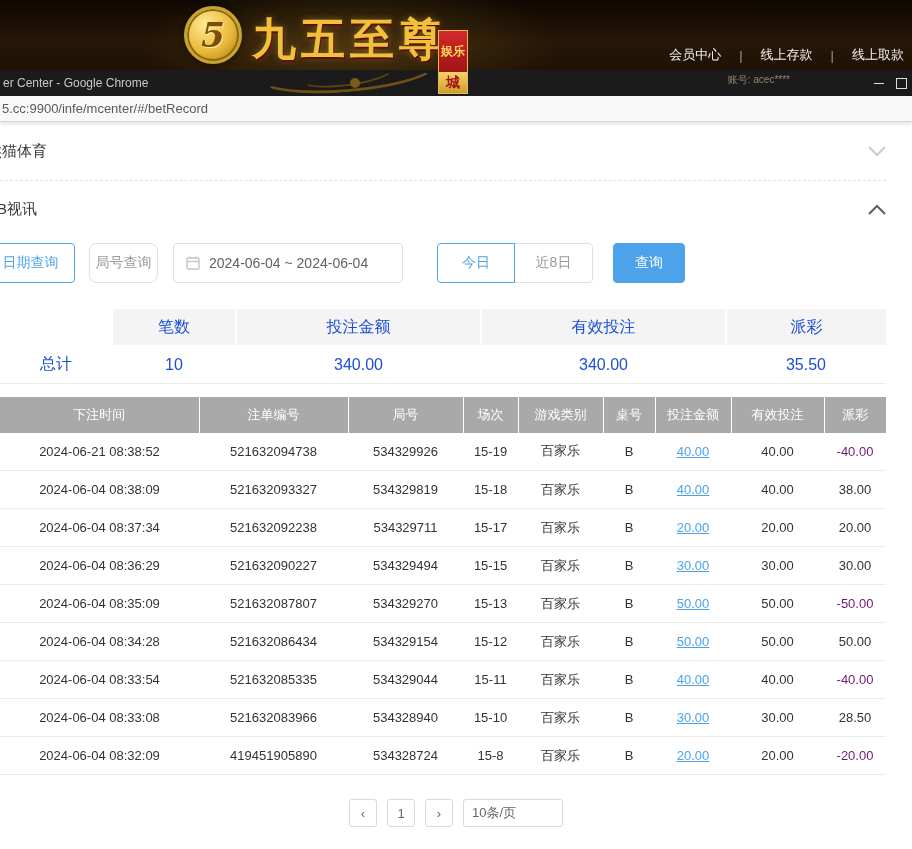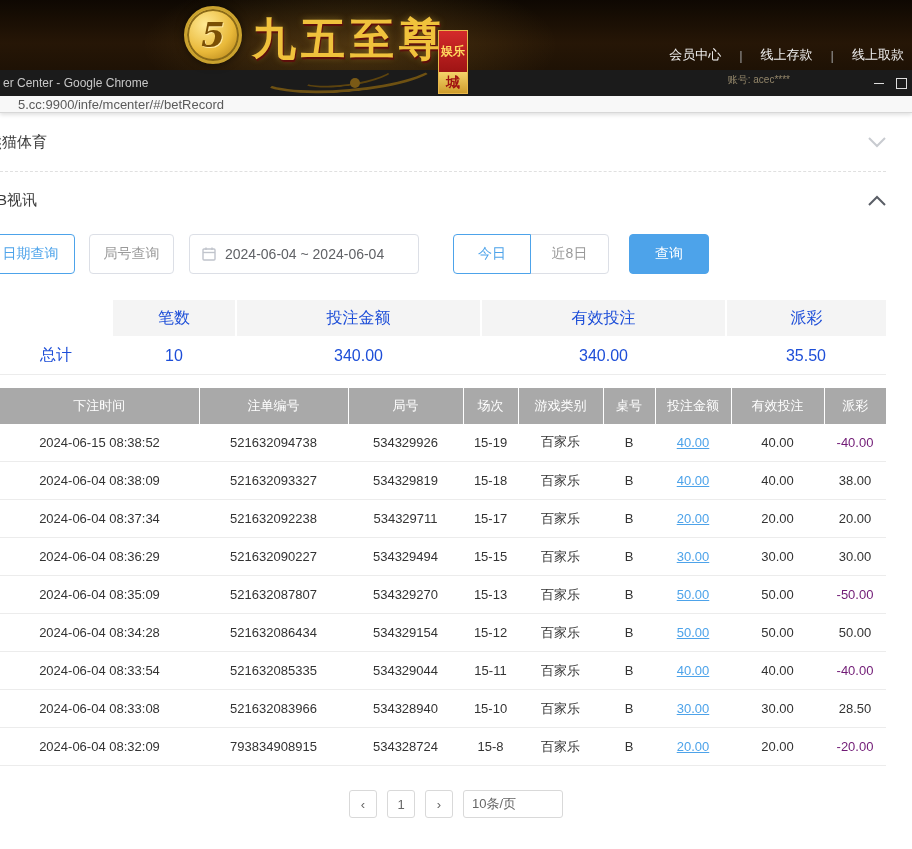--- a/index.html
+++ b/index.html
@@ -43,47 +43,47 @@
   
   .titlebar { position:absolute; left:0; right:0; top:70px; height:26px; background:#1b1b1b;
     display:flex; align-items:center; z-index:2; }
   .titlebar-text { font-size:12px; color:#c8c8c8; padding-left:3px; }
   .win-controls { position:absolute; right:0; top:0; height:26px; display:flex; }
   .win-btn { width:22px; height:26px; display:flex; align-items:center; justify-content:center; cursor:pointer; }
   .win-min::after { content:""; width:10px; height:1px; background:#ddd; }
   .win-max::after { content:""; width:9px; height:9px; border:1px solid #ddd; }
 
   
-  .urlbar { height:17px; background:#f8f8f8; border-bottom:1px solid #d8d8d8; display:flex; align-items:flex-end;
-    padding-left:18px; font-size:13px; color:#5a5a5a; position:relative; z-index:1;
+  .urlbar { height:26px; background:#f8f8f8; border-bottom:1px solid #d8d8d8; display:flex; align-items:center;
+    padding-left:2px; font-size:13px; color:#5a5a5a; position:relative; z-index:1;
     box-shadow:0 2px 4px rgba(0,0,0,.12); }
 
   
   .content { background:#fff; }
   .acc-row { display:flex; align-items:center; justify-content:space-between; padding-right:26px; }
   .acc-row.sports { height:58px; }
   .acc-row.video { height:56px; }
   .acc-label { font-size:15px; color:#3a3a3a; margin-left:-13px; white-space:nowrap; }
   .divider-dashed { border-top:1px dashed #e0e0e0; width:886px; }
   .chev { cursor:pointer; }
 
   .filters { display:flex; align-items:center; height:40px; margin-top:6px; font-size:14px; }
   .btn { height:40px; border-radius:4px; border:1px solid #dcdfe6; background:#fff; color:#999;
     display:flex; align-items:center; justify-content:center; cursor:pointer; font-size:14px; }
   .btn-date { margin-left:-14px; width:89px; border-color:#4da3ea; color:#4da3ea; }
-  .btn-round { margin-left:14px; width:85px; }
+  .btn-round { margin-left:14px; width:69px;border-radius:8px; }
   .date-input { margin-left:15px; width:230px; height:40px; border:1px solid #dcdfe6; border-radius:4px;
     display:flex; align-items:center; padding:0 12px; gap:9px; color:#606266; cursor:pointer; }
   .quick-group { margin-left:10px; display:flex;padding-left:24px; }
   .quick-group .btn { border-radius:0; width:79px; }
   .quick-group .btn + .btn { margin-left:-1px; }
   .quick-group .btn:first-child { border-radius:4px 0 0 4px; width:78px; }
   .quick-group .btn:last-child { border-radius:0 4px 4px 0; }
   .quick-group .btn.active { border-color:#4da3ea; color:#4da3ea; position:relative; z-index:1; }
-  .btn-search { margin-left:20px; width:80px; background:#4da3ea; border-color:#4da3ea; color:#fff; }
+  .btn-search { margin-left:20px; width:72px; background:#4da3ea; border-color:#4da3ea; color:#fff; }
 
   table { border-collapse:collapse; }
   .summary { width:886px; margin-top:26px; font-size:16px; color:#1d4ed8; table-layout:fixed; }
   .summary th { background:#f4f4f4; font-weight:400; height:37px; border-right:2px solid #fff;
     border-bottom:2px solid #fff; text-align:center; }
   .summary th:last-child { border-right:none; }
   .summary th.empty { background:#fff; }
   .summary td { height:37px; text-align:center; border-bottom:1px solid #ececec; }
 
   .records { width:886px; margin-top:13px; font-size:13px; color:#333; table-layout:fixed; }
@@ -223,21 +223,21 @@
           <th>场次</th>
           <th>游戏类别</th>
           <th>桌号</th>
           <th>投注金额</th>
           <th>有效投注</th>
           <th>派彩</th>
         </tr>
       </thead>
       <tbody>
           <tr>
-            <td>2024-06-15 08:38:52</td>
+            <td>2024-06-21 08:38:52</td>
             <td>521632094738</td>
             <td>534329926</td>
             <td>15-19</td>
             <td>百家乐</td>
             <td>B</td>
             <td><a class="amt-link">40.00</a></td>
             <td>40.00</td>
             <td class="neg">-40.00</td>
           </tr>
           <tr>
@@ -312,21 +312,21 @@
             <td>534328940</td>
             <td>15-10</td>
             <td>百家乐</td>
             <td>B</td>
             <td><a class="amt-link">30.00</a></td>
             <td>30.00</td>
             <td>28.50</td>
           </tr>
           <tr>
             <td>2024-06-04 08:32:09</td>
-            <td>793834908915</td>
+            <td>419451905890</td>
             <td>534328724</td>
             <td>15-8</td>
             <td>百家乐</td>
             <td>B</td>
             <td><a class="amt-link">20.00</a></td>
             <td>20.00</td>
             <td class="neg">-20.00</td>
           </tr>
         </tbody>
     </table>

